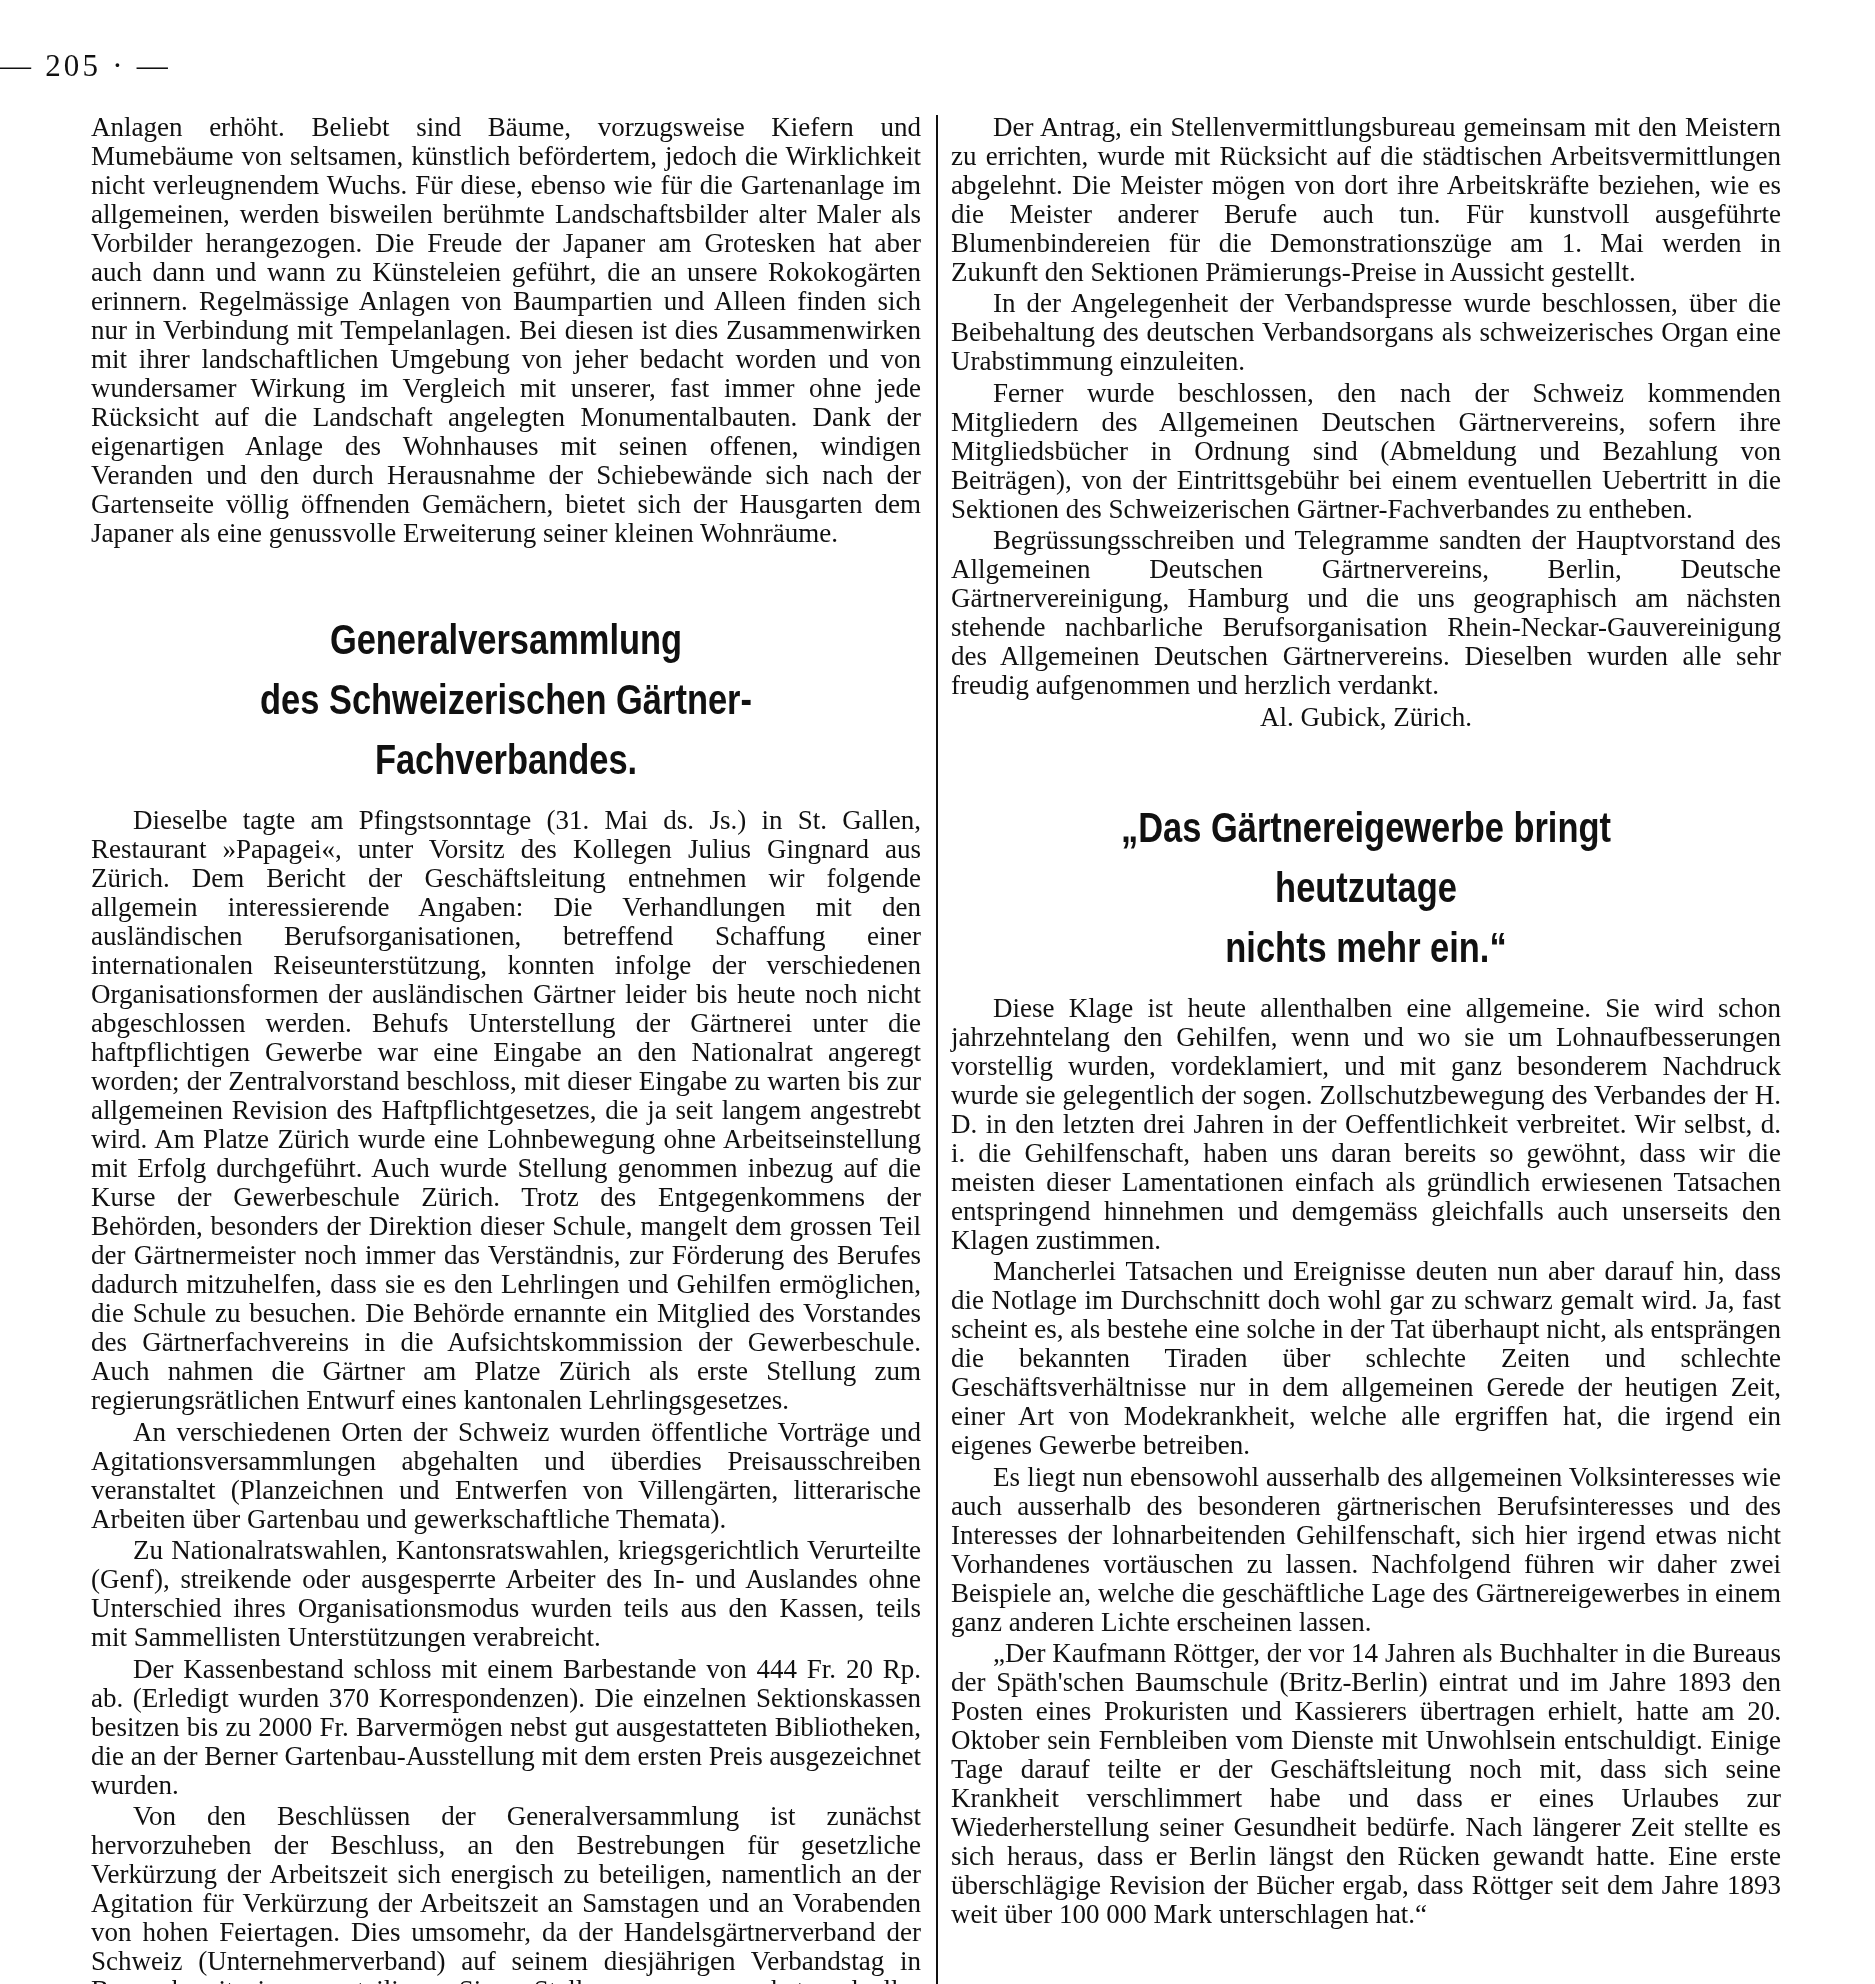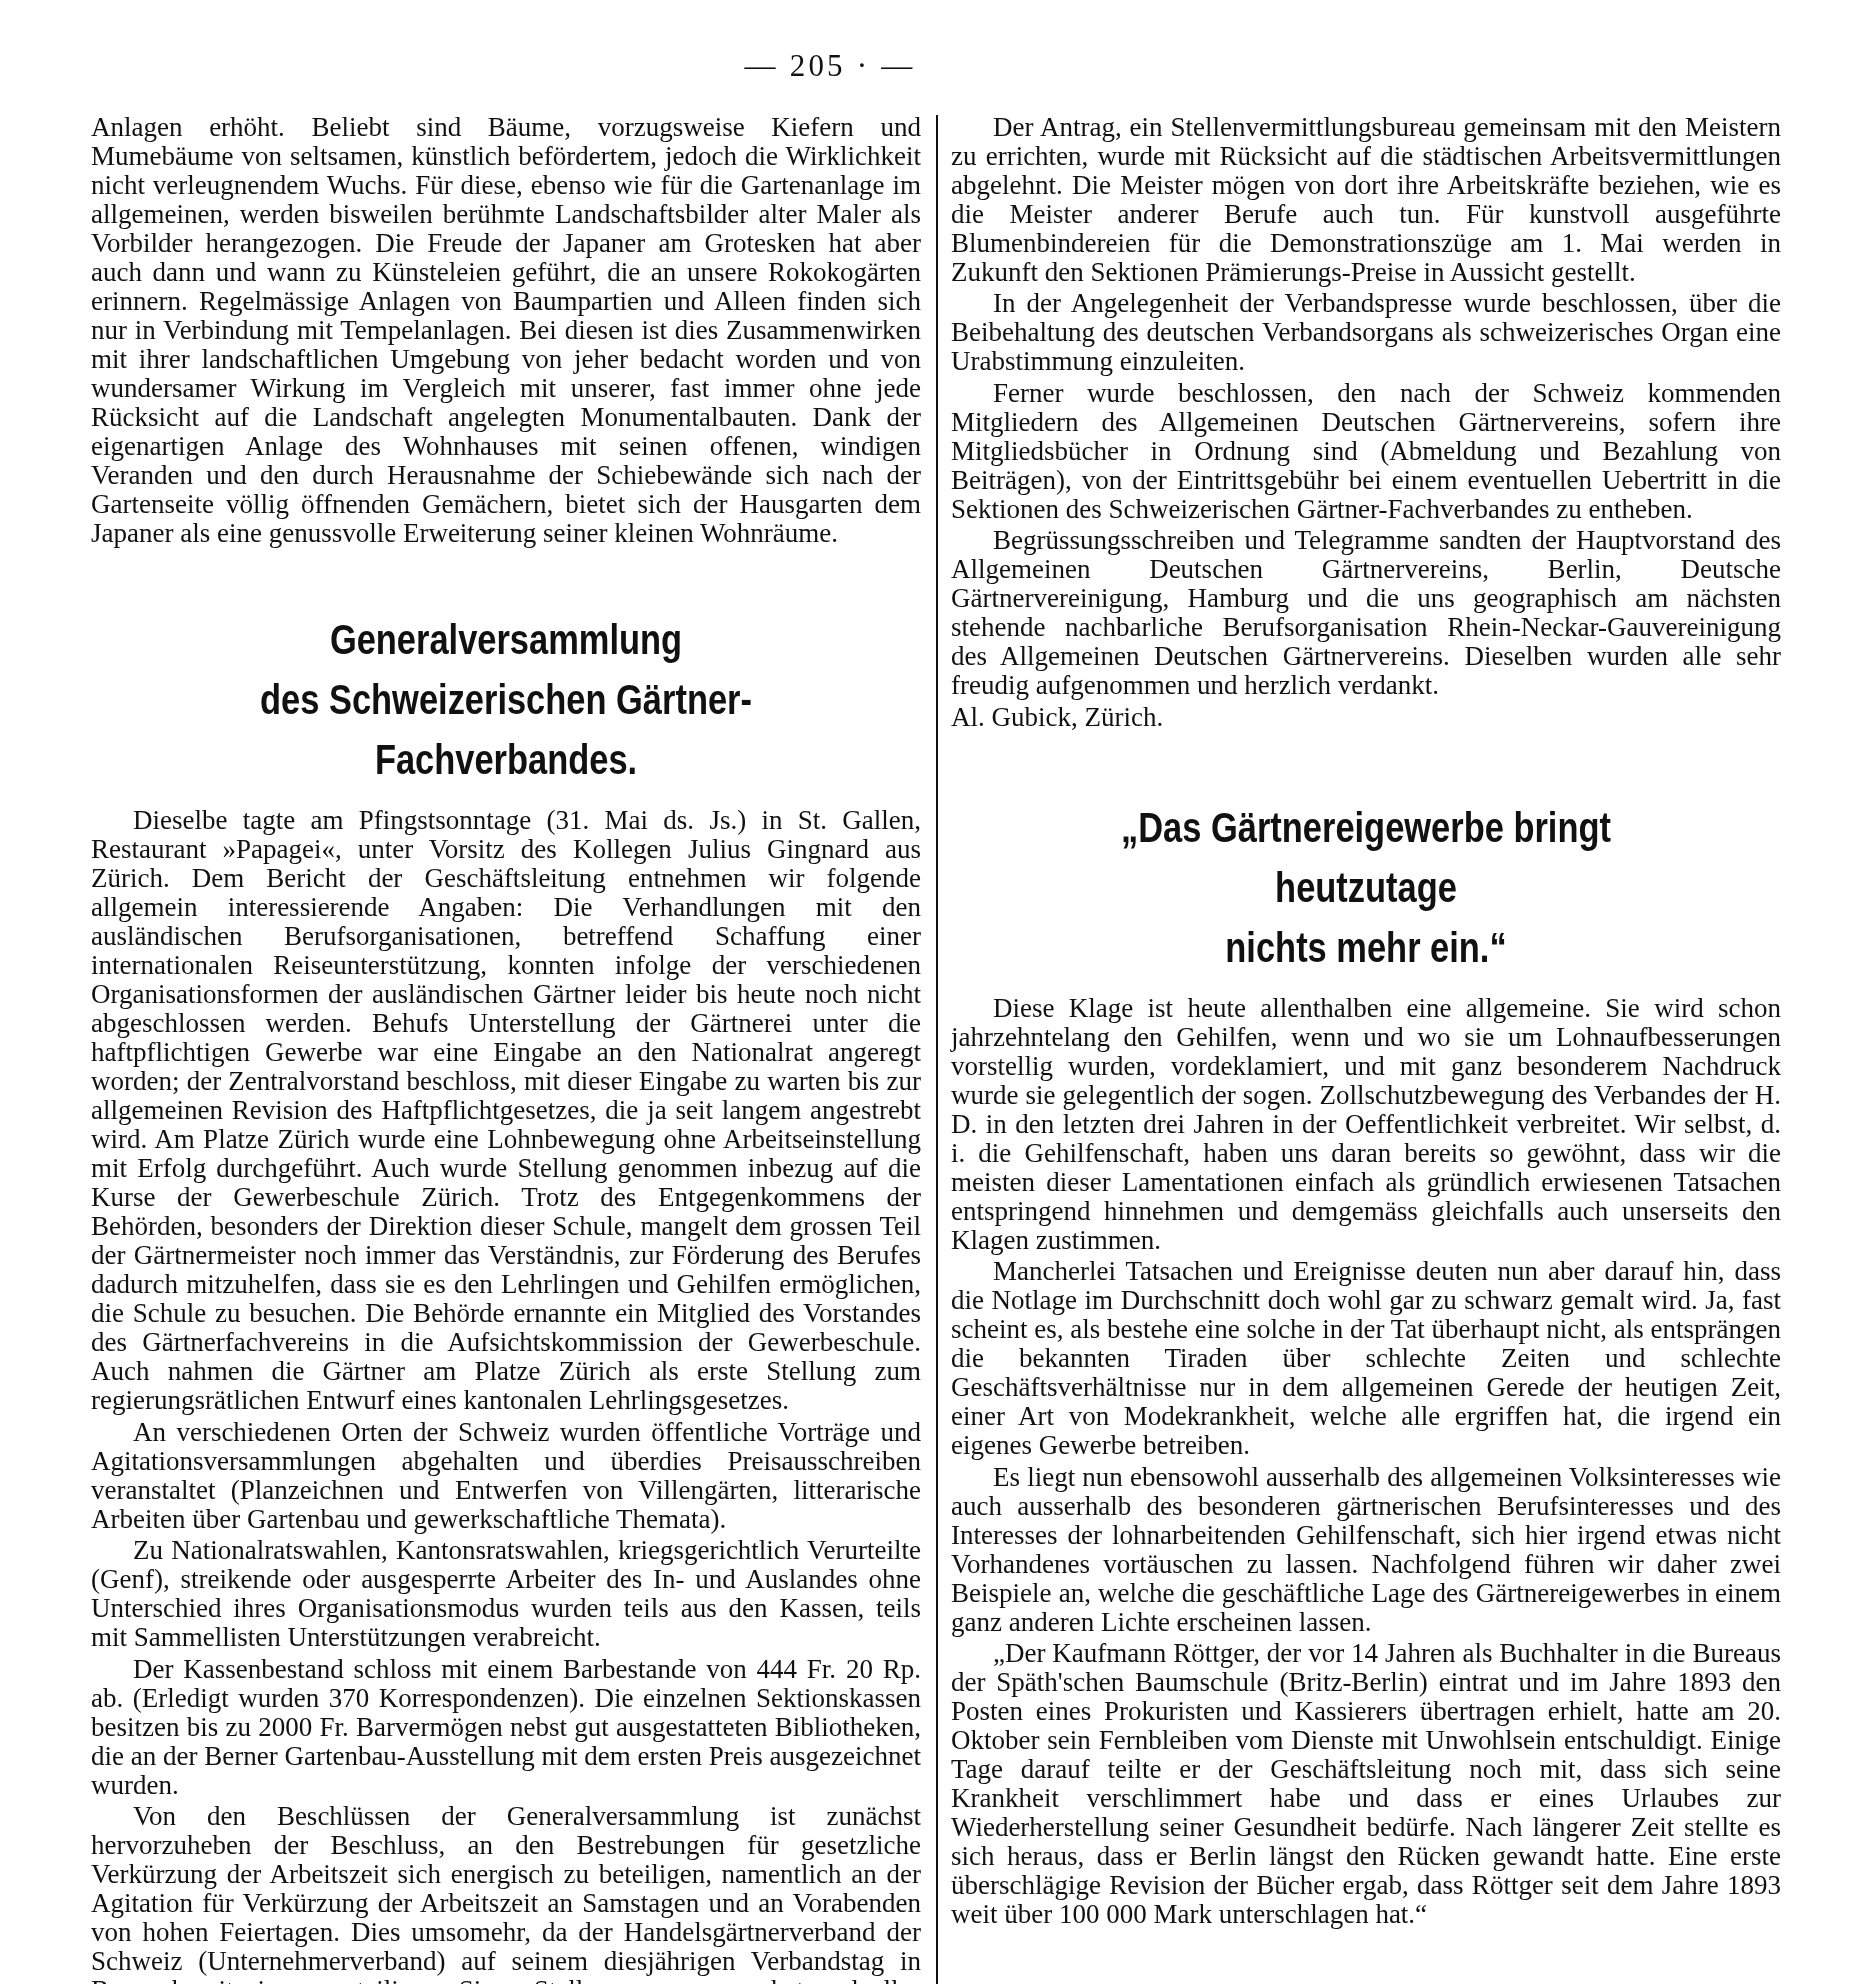--- a/index.html
+++ b/index.html
@@ -1,30 +1,30 @@
 <!DOCTYPE html>
 <html style="font-size:6.4px"><head>
 <meta charset="utf-8">
 <style>
   html, body { margin:0; padding:0; background:#ffffff; }
   body { width:1876px; height:2673px; position:relative; overflow:hidden;
          font-family:"Liberation Serif", "DejaVu Serif", serif; color:#111; }
-  .pagenum { position:absolute; top:48px; left:0; width:1660px; text-align:center;
+  .pagenum { position:absolute; top:48px; left:0; width:1660px; 
              font-size:31px; letter-spacing:3.2px; }
   .col { position:absolute; top:113px; font-size:27px; line-height:29px;
          text-align:justify; }
   .col.left { left:91px; width:830px; }
   .col.right { left:951px; width:830px; }
   .rule { position:absolute; left:936px; top:115px; width:1.6px; height:2477px; background:#111; }
   p { margin:0 0 2.4px 0; }
   p.ind { text-indent:42px; }
   h2 { margin:0; font-family:"Liberation Sans", "DejaVu Sans", sans-serif; font-weight:bold;
        text-align:center; transform:scaleX(0.82); transform-origin:center; }
   h2.a { font-size:42px; line-height:60px; }
-  .sig { text-align:left; }
+  .sig { text-align:center; }
   .gap1 { height:60px; } .gap2 { height:16px; } .gap3 { height:64px; }
 </style>
 </head>
 <body>
 
 <div class="pagenum">— 205 · —</div>
 
 <div class="col left">
   <p>Anlagen erhöht. Beliebt sind Bäume, vorzugsweise Kiefern und Mumebäume von seltsamen, künstlich befördertem, jedoch die Wirklichkeit nicht verleugnendem Wuchs. Für diese, ebenso wie für die Gartenanlage im allgemeinen, werden bisweilen berühmte Landschaftsbilder alter Maler als Vorbilder herangezogen. Die Freude der Japaner am Grotesken hat aber auch dann und wann zu Künsteleien geführt, die an unsere Rokokogärten erinnern. Regelmässige Anlagen von Baumpartien und Alleen finden sich nur in Verbindung mit Tempelanlagen. Bei diesen ist dies Zusammenwirken mit ihrer landschaftlichen Umgebung von jeher bedacht worden und von wundersamer Wirkung im Vergleich mit unserer, fast immer ohne jede Rücksicht auf die Landschaft angelegten Monumentalbauten. Dank der eigenartigen Anlage des Wohnhauses mit seinen offenen, windigen Veranden und den durch Herausnahme der Schiebewände sich nach der Gartenseite völlig öffnenden Gemächern, bietet sich der Hausgarten dem Japaner als eine genussvolle Erweiterung seiner kleinen Wohnräume.</p>
   <div class="gap1"></div>

